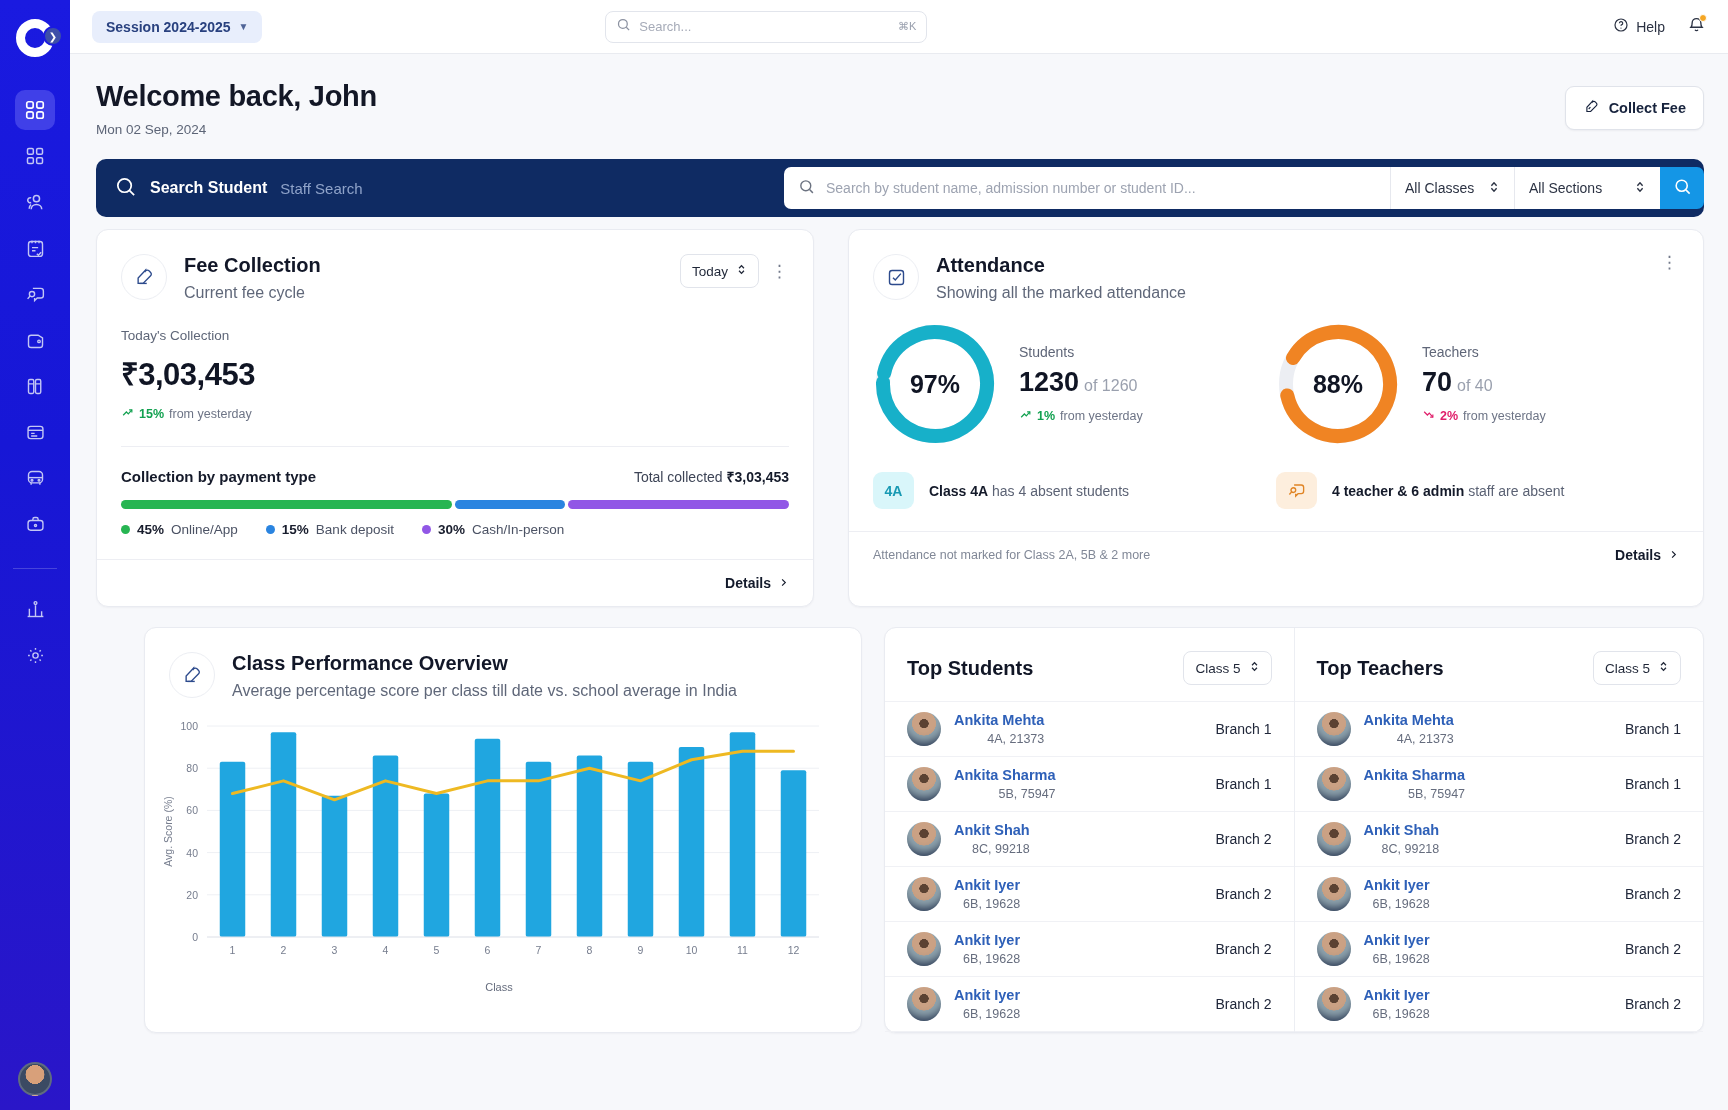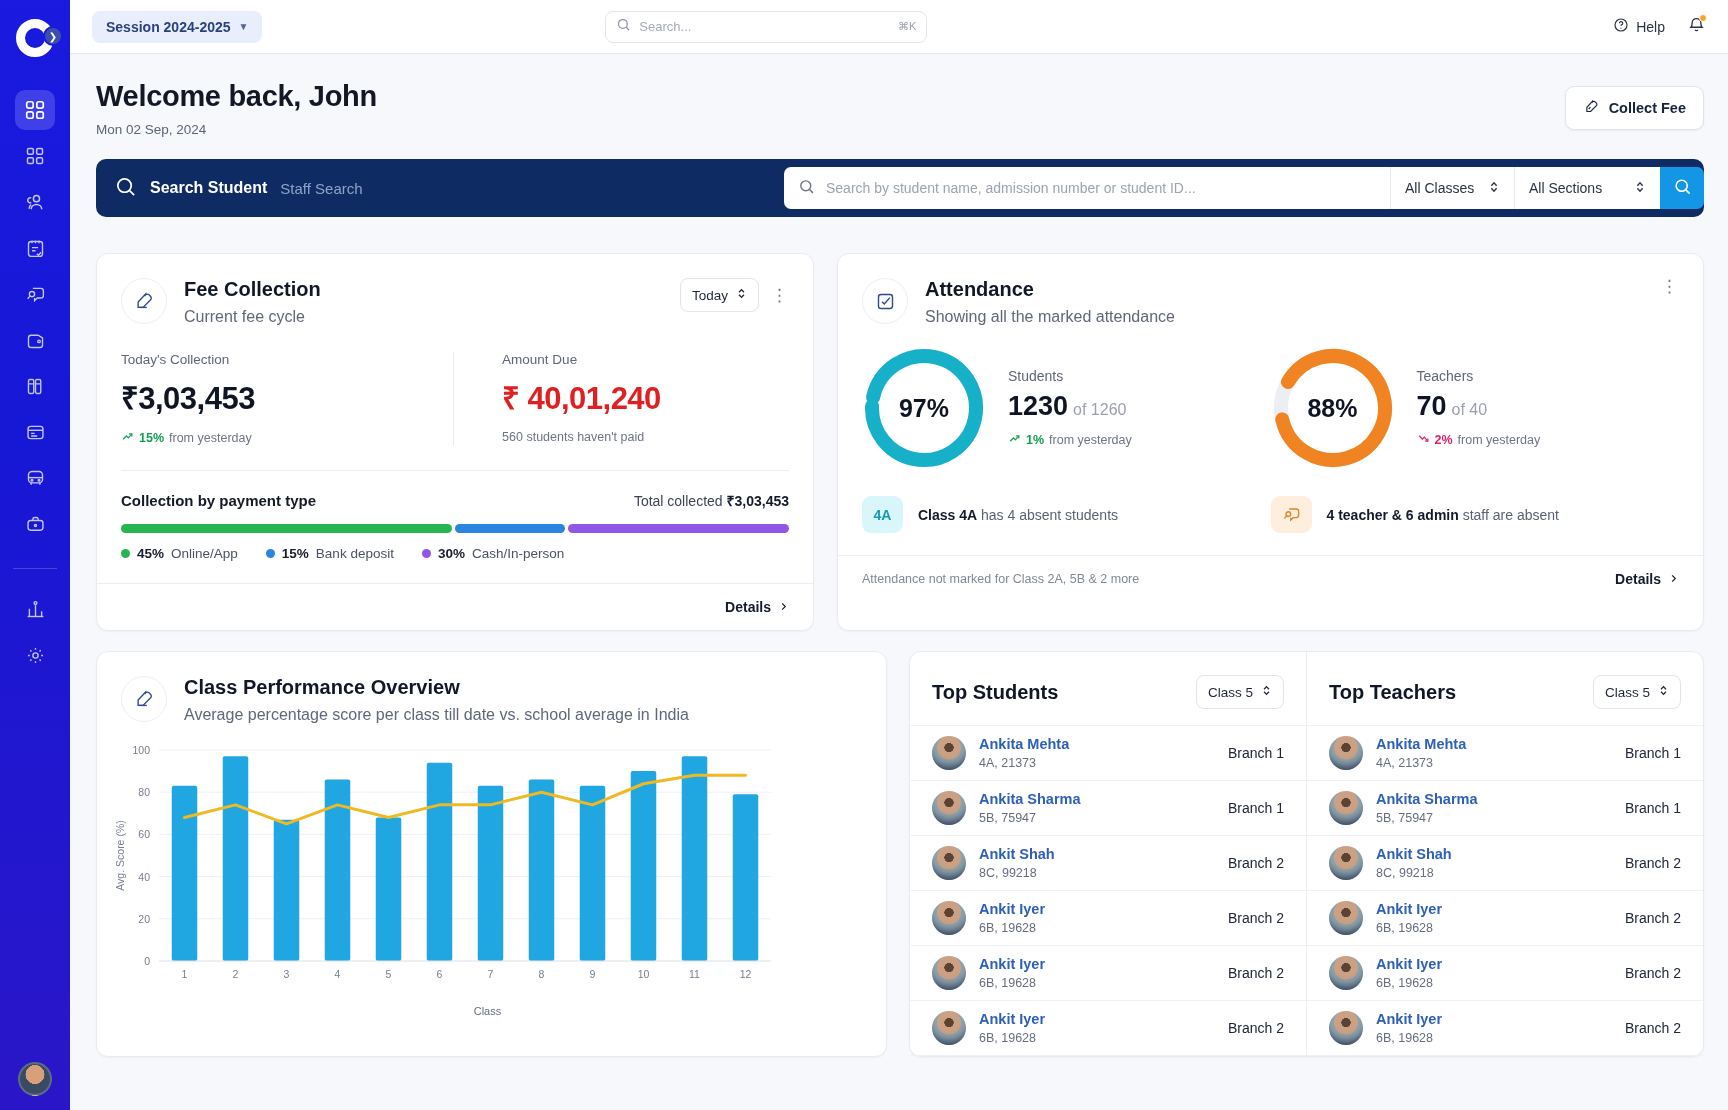--- a/index.html
+++ b/index.html
@@ -116,21 +116,21 @@
     display: flex; align-items: center; justify-content: space-between;
     padding: 0 14px; font-size: 14px; color: #2b3243; cursor: pointer; width: 124px;
   }
   .sb-select.wide { width: 146px; text-align: right; }
   .sb-go {
     height: 42px; width: 44px; background: #1496e6; border-radius: 0 7px 7px 0;
     display: flex; align-items: center; justify-content: center; cursor: pointer;
   }
 
   
-  .grid { display: flex; gap: 23px; padding: 36px 24px 0 26px; }
+  .grid { display: flex; gap: 34px; padding: 12px 24px 0 26px; }
   .card {
     background: #fff; border: 1px solid #e9ebf1; border-radius: 12px;
     box-shadow: 0 1px 2px rgba(16,24,40,.04);
   }
   .card-fee { width: 718px; }
   .card-att { flex: 1; }
   .card-head { display: flex; align-items: flex-start; padding: 24px 24px 0 24px; }
   .ch-icon {
     width: 46px; height: 46px; border-radius: 50%; border: 1px solid #eceef3;
     display: flex; align-items: center; justify-content: center; flex: 0 0 46px;
@@ -197,30 +197,30 @@
     align-items: center; justify-content: center; font-size: 14px; font-weight: bold;
     flex: 0 0 41px;
   }
   .chip.cyan { background: #d9f6fa; color: #1799b3; }
   .chip.orange { background: #fdeedd; color: #e08424; }
   .alert-text { font-size: 14px; color: #5b6274; }
   .alert-text b { color: #141a2a; }
 
   
   .grid2 { display: flex; gap: 22px; padding: 20px 24px 0 26px; }
-  .card-chart { width: 791px; }
+  .card-chart { width: 718px; margin-left: 48px; }
   .card-tops { flex: 1; display: flex; }
   .top-pane { flex: 1; }
   .top-pane.left { border-right: 1px solid #eceef3; }
   .top-head { display: flex; align-items: center; padding: 23px 22px 0 22px; }
   .top-title { font-size: 20px; font-weight: bold; color: #111626; }
   .top-head .pill-select { margin-left: auto; }
   .person-row {
     display: flex; align-items: center; gap: 13px;
-    padding: 10px 22px; border-bottom: 1px solid #f0f1f5;
+    padding: 10px 22px; border-bottom: 1px solid #f0f1f5; text-align: right;
   }
   .person-row:first-of-type { border-top: 1px solid #f0f1f5; margin-top: 16px; }
   .pavatar {
     width: 34px; height: 34px; border-radius: 50%; flex: 0 0 34px;
     background: radial-gradient(circle at 50% 34%, #5b4233 0 16%, #caa184 17% 42%, #8fa3ad 43% 100%);
     box-shadow: inset 0 -9px 8px -6px #2c3b55;
   }
   .pname { font-size: 14.5px; font-weight: bold; color: #2e60b8; cursor: pointer; }
   .pmeta { font-size: 12.5px; color: #666d7e; margin-top: 4px; }
   .pbranch { margin-left: auto; font-size: 14px; color: #20273a; }
@@ -497,25 +497,20 @@
             <div class="fee-amount">₹3,03,453</div>
             <div class="fee-note">
               <span>
                 <svg width="13" height="13" viewBox="0 0 24 24" fill="none" stroke="#12a150" stroke-width="2.2">
                   <path d="M4 17L10 11l3.5 3.5L20 7"></path>
                     <path d="M15 7h5v5"></path>
                 </svg></span>
               <b class="up">15%</b>
               <span>from yesterday</span>
             </div>
-          </div>
-          <div class="fee-col second">
-            <div class="fee-label">Amount Due</div>
-            <div class="fee-amount due">₹ 40,01,240</div>
-            <div class="fee-note">560 students haven't paid</div>
           </div>
         </div>
 
         <div class="fee-divider"></div>
 
         <div class="pay-head">
           <div class="pay-title">Collection by payment type</div>
           <div class="pay-total">
             <span>Total collected </span><b>₹3,03,453</b>
           </div>

